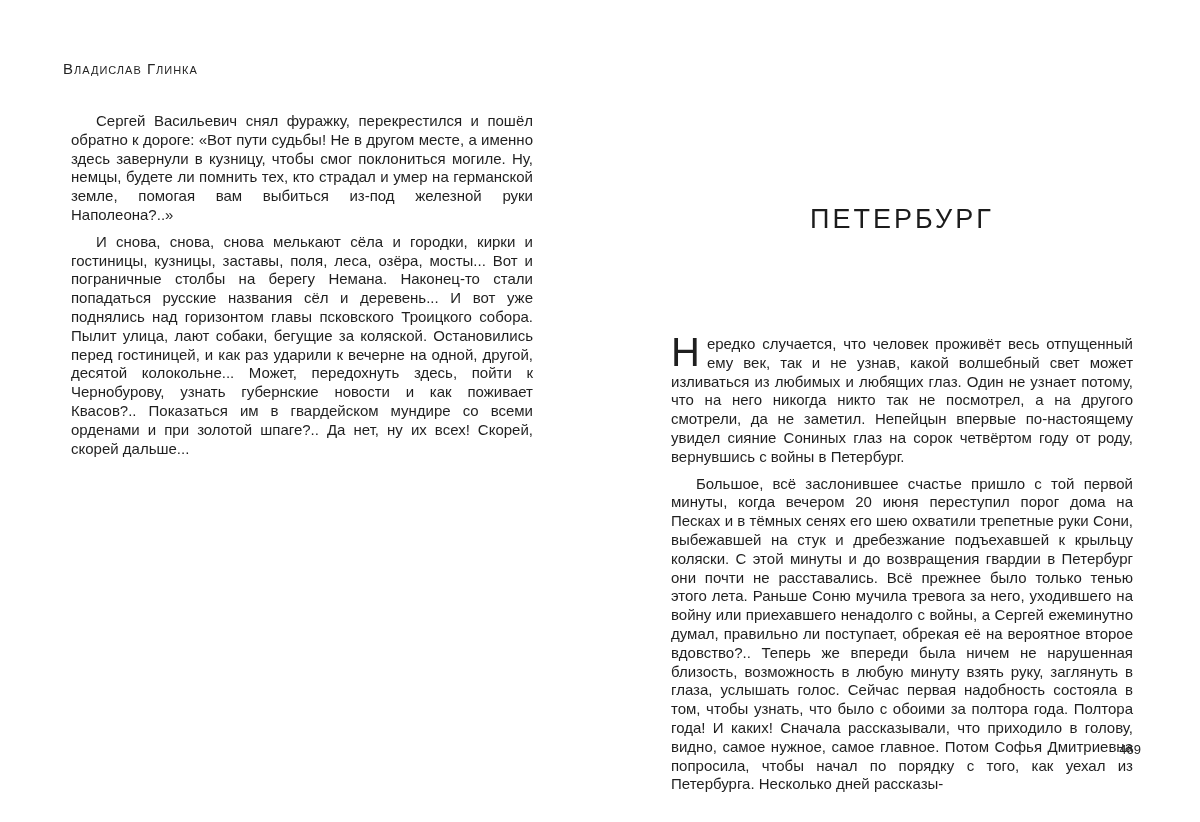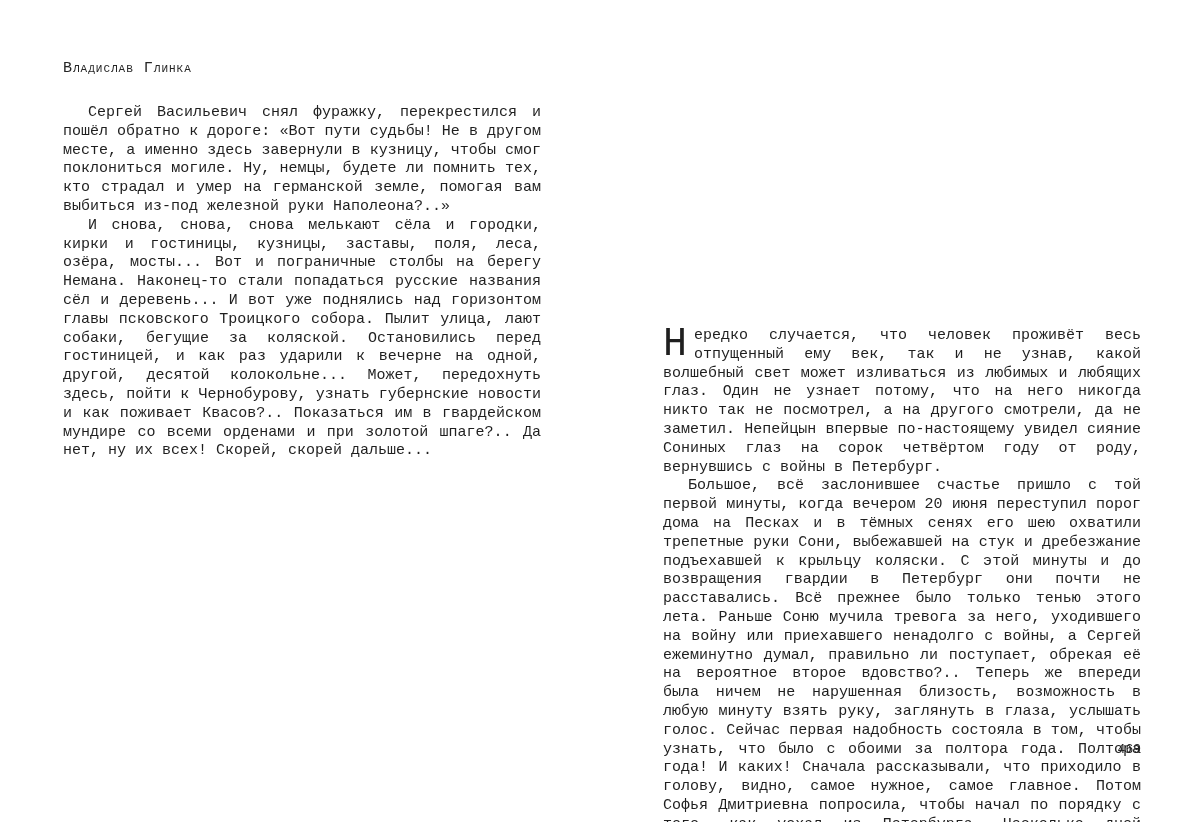--- a/index.html
+++ b/index.html
@@ -5,21 +5,21 @@
   html, body {
     margin: 0;
     padding: 0;
     background: #ffffff;
   }
   .spread {
     position: relative;
     width: 1200px;
     height: 822px;
     background: #ffffff;
-    font-family: Liberation Mono, monospace;
+    font-family: Liberation Sans, sans-serif;
     color: #1f1f1f;
     overflow: hidden;
   }
   .page {
     position: absolute;
     top: 0;
     height: 822px;
     width: 478px;
   }
   .page-left  { left: 63px;  }
@@ -41,21 +41,21 @@
     position: absolute;
     left: 0;
     width: 478px;
     font-size: 15px;
     line-height: 18.8px;
     text-align: justify;
   }
   .page-left .body-text { top: 104px; }
   .page-right .body-text { top: 327px; }
 
-  .para { margin: 0; padding: 0; }
+  .para { margin: 8px; padding: 0; }
   .para.indent { text-indent: 25px; }
 
   .dropcap {
     float: left;
     font-size: 40px;
     line-height: 33px;
     padding: 1px 7px 0 0;
     color: #1f1f1f;
   }
 
@@ -88,20 +88,21 @@
 
   <section class="page page-left">
     <header class="running-header">Владислав Глинка</header>
     <div class="body-text">
         <p class="para indent">Сергей Васильевич снял фуражку, перекрестился и пошёл обратно к дороге: «Вот пути судьбы! Не в другом месте, а именно здесь завернули в кузницу, чтобы смог поклониться могиле. Ну, немцы, будете ли помнить тех, кто страдал и умер на германской земле, помогая вам выбиться из-под железной руки Наполеона?..»</p>
         <p class="para indent">И снова, снова, снова мелькают сёла и городки, кирки и гостиницы, кузницы, заставы, поля, леса, озёра, мосты... Вот и пограничные столбы на берегу Немана. Наконец-то стали попадаться русские названия сёл и деревень... И вот уже поднялись над горизонтом главы псковского Троицкого собора. Пылит улица, лают собаки, бегущие за коляской. Остановились перед гостиницей, и как раз ударили к вечерне на одной, другой, десятой колокольне... Может, передохнуть здесь, пойти к Чернобурову, узнать губернские новости и как поживает Квасов?.. Показаться им в гвардейском мундире со всеми орденами и при золотой шпаге?.. Да нет, ну их всех! Скорей, скорей дальше...</p>
       </div>
   </section>
 
   <section class="page page-right">
+    <h1 class="chapter-title">ПЕТЕРБУРГ</h1>
     <div class="body-text">
         <p class="para"><span class="dropcap">Н</span>ередко случается, что человек проживёт весь отпущенный ему век, так и не узнав, какой волшебный свет может изливаться из любимых и любящих глаз. Один не узнает потому, что на него никогда никто так не посмотрел, а на другого смотрели, да не заметил. Непейцын впервые по-настоящему увидел сияние Сониных глаз на сорок четвёртом году от роду, вернувшись с войны в Петербург.</p>
         <p class="para indent">Большое, всё заслонившее счастье пришло с той первой минуты, когда вечером 20 июня переступил порог дома на Песках и в тёмных сенях его шею охватили трепетные руки Сони, выбежавшей на стук и дребезжание подъехавшей к крыльцу коляски. С этой минуты и до возвращения гвардии в Петербург они почти не расставались. Всё прежнее было только тенью этого лета. Раньше Соню мучила тревога за него, уходившего на войну или приехавшего ненадолго с войны, а Сергей ежеминутно думал, правильно ли поступает, обрекая её на вероятное второе вдовство?.. Теперь же впереди была ничем не нарушенная близость, возможность в любую минуту взять руку, заглянуть в глаза, услышать голос. Сейчас первая надобность состояла в том, чтобы узнать, что было с обоими за полтора года. Полтора года! И каких! Сначала рассказывали, что приходило в голову, видно, самое нужное, самое главное. Потом Софья Дмитриевна попросила, чтобы начал по порядку с того, как уехал из Петербурга. Несколько дней рассказы-</p>
       </div>
     <div class="page-number">469</div>
   </section>
 
 </div>
 
 </body></html>

